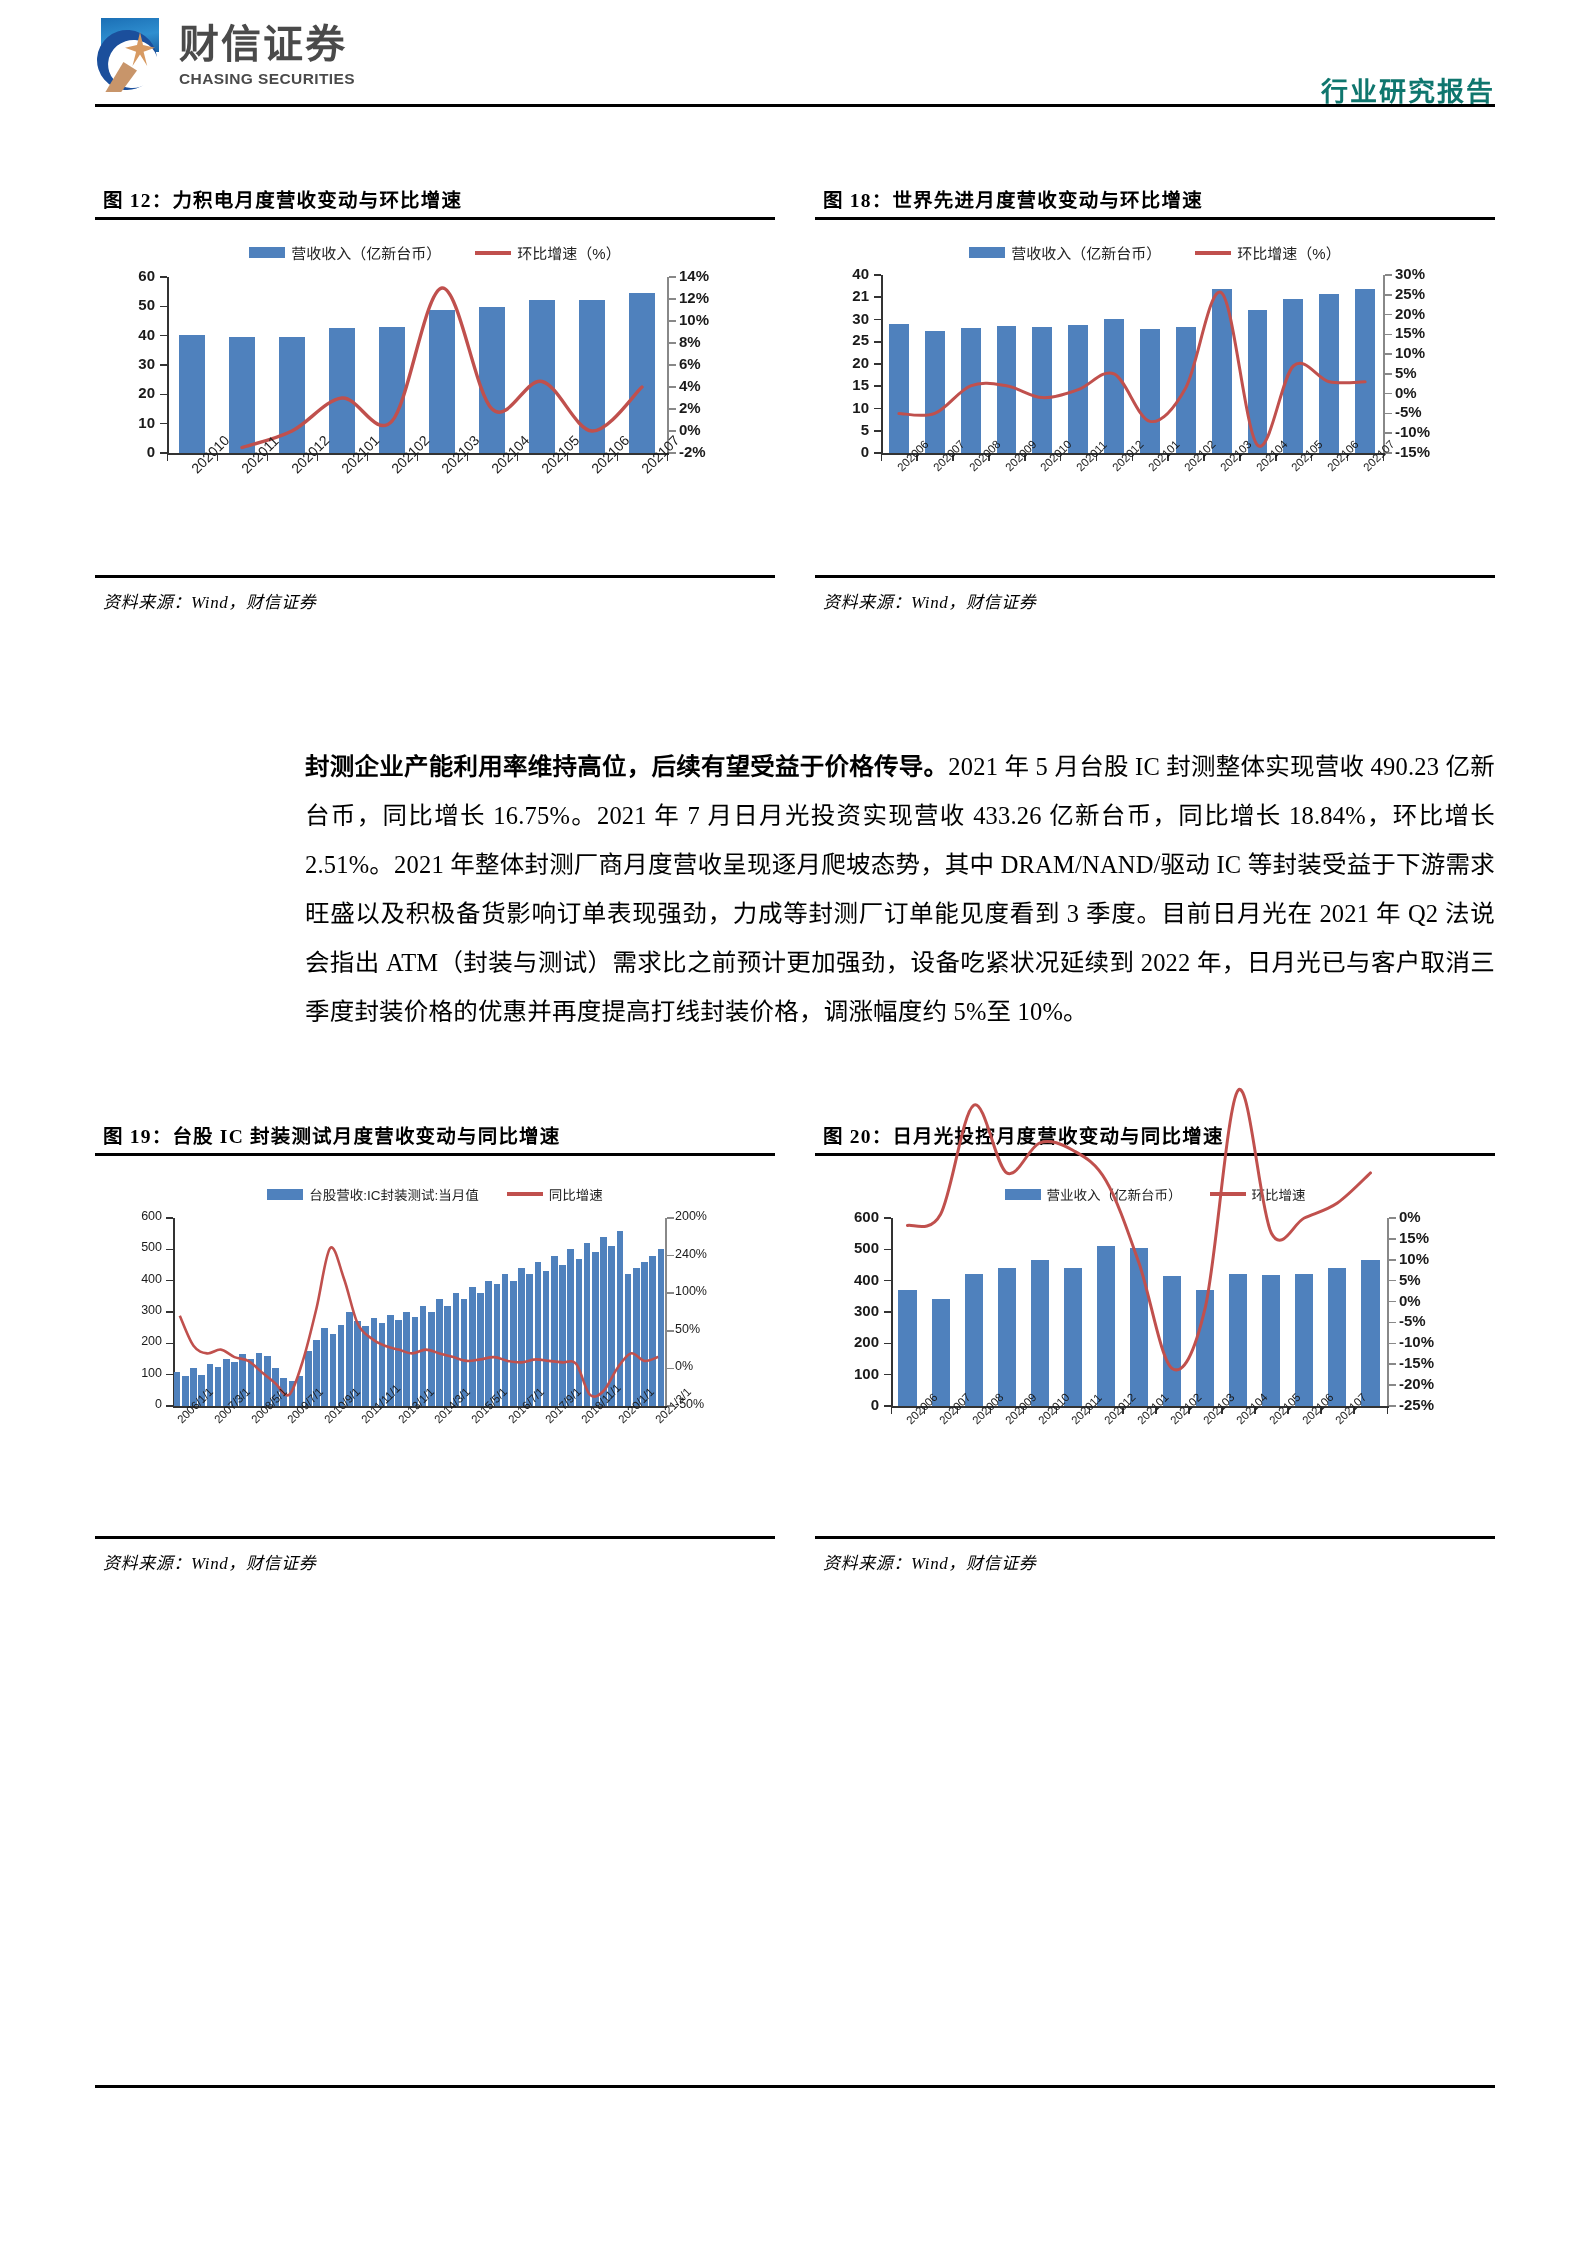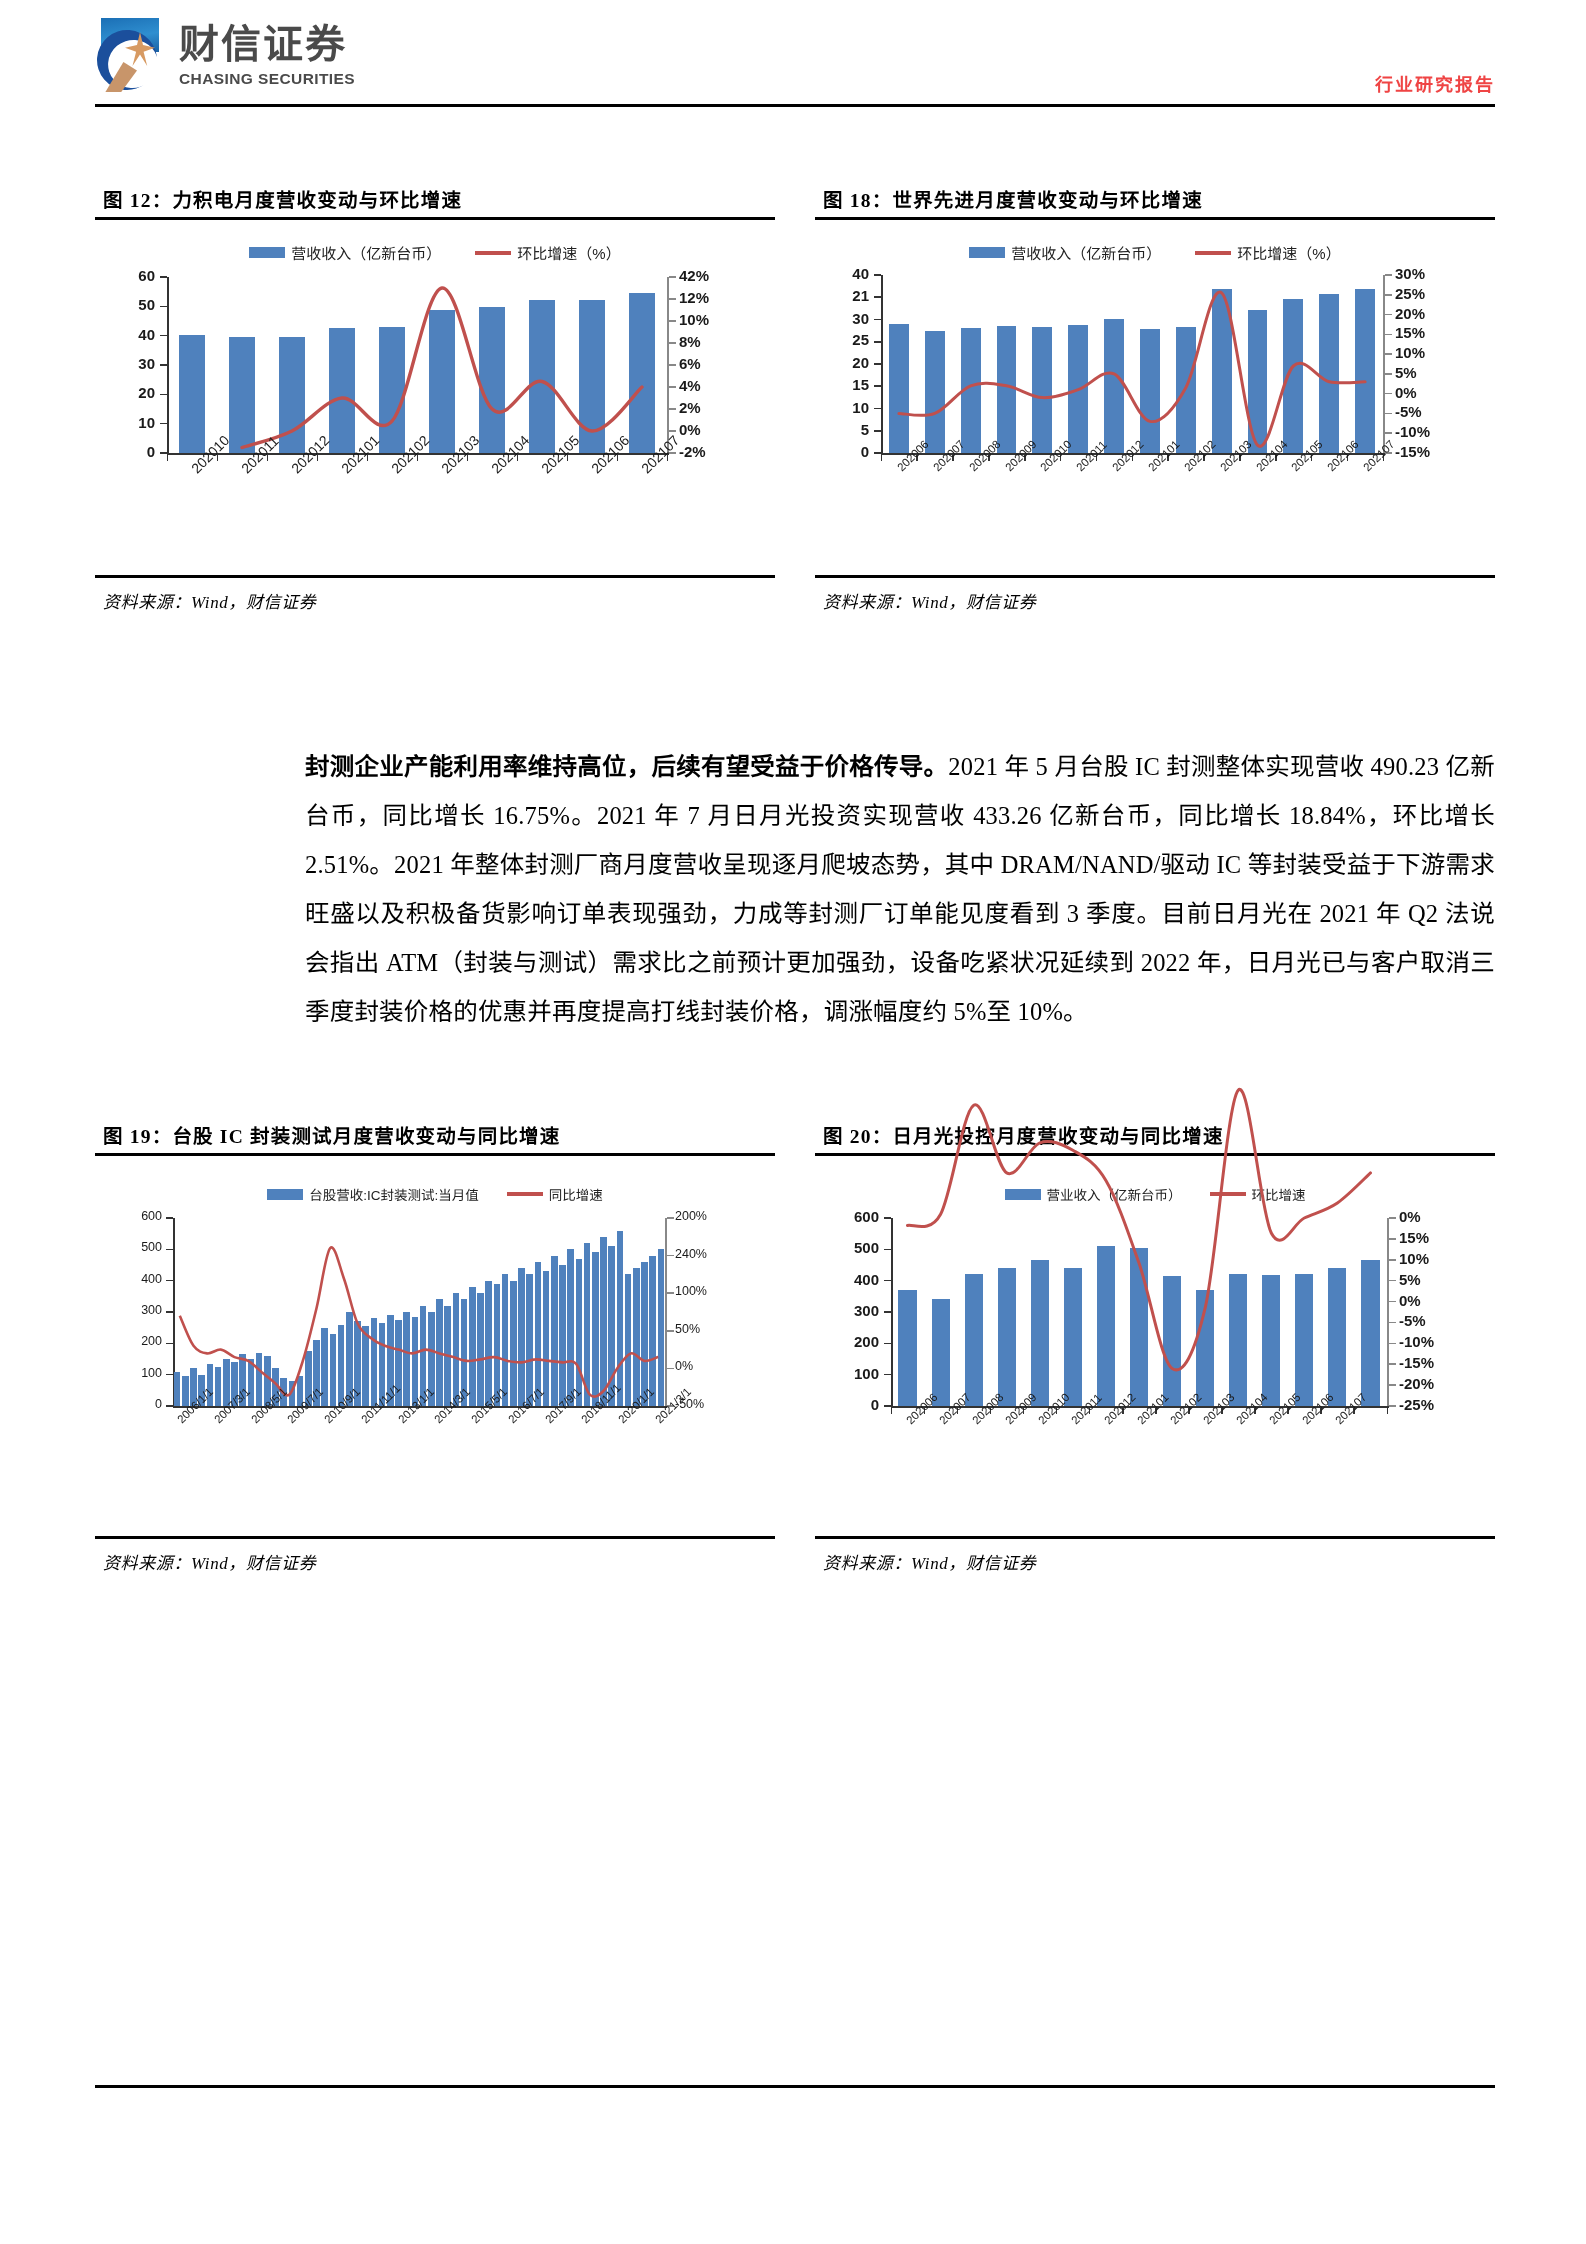--- a/index.html
+++ b/index.html
@@ -99,23 +99,23 @@
     font-size: 15.5px;
     letter-spacing: 0.4px;
     color: #4a4a4a;
     margin-top: 7px;
   }
   .header-right {
     position: absolute;
     right: 0; top: 52px;
     font-family: "Liberation Serif", serif;
     font-weight: bold;
-    font-size: 18px;
+    font-size: 27px;
     letter-spacing: 2px;
-    color: #ef4444;
+    color: #0f766e;
   }
   .header-rule {
     position: absolute;
     left: 95px; top: 104px;
     width: 1400px;
     height: 3px;
     background: #000;
   }
 
   
@@ -318,21 +318,21 @@
           <div class="axis-label" style="left:584px; top:114px;">4%</div>
           <div class="tick" style="left:574px; top:101.2px; background:#888;"></div>
           <div class="axis-label" style="left:584px; top:92px;">6%</div>
           <div class="tick" style="left:574px; top:79.2px; background:#888;"></div>
           <div class="axis-label" style="left:584px; top:70px;">8%</div>
           <div class="tick" style="left:574px; top:57.2px; background:#888;"></div>
           <div class="axis-label" style="left:584px; top:48px;">10%</div>
           <div class="tick" style="left:574px; top:35.2px; background:#888;"></div>
           <div class="axis-label" style="left:584px; top:26px;">12%</div>
           <div class="tick" style="left:574px; top:13.2px; background:#888;"></div>
-          <div class="axis-label" style="left:584px; top:4px;">42%</div>
+          <div class="axis-label" style="left:584px; top:4px;">14%</div>
           <div class="bar" style="left:84px; top:71.78666666666668px; width:26px; height:118.21333333333332px;"></div>
           <div class="bar" style="left:134px; top:73.54666666666665px; width:26px; height:116.45333333333335px;"></div>
           <div class="bar" style="left:184px; top:73.54666666666665px; width:26px; height:116.45333333333335px;"></div>
           <div class="bar" style="left:234px; top:65.33333333333333px; width:26px; height:124.66666666666667px;"></div>
           <div class="bar" style="left:284px; top:63.86666666666666px; width:26px; height:126.13333333333334px;"></div>
           <div class="bar" style="left:334px; top:47.14666666666665px; width:26px; height:142.85333333333335px;"></div>
           <div class="bar" style="left:384px; top:43.920000000000016px; width:26px; height:146.07999999999998px;"></div>
           <div class="bar" style="left:434px; top:36.879999999999995px; width:26px; height:153.12px;"></div>
           <div class="bar" style="left:484px; top:37.17333333333332px; width:26px; height:152.82666666666668px;"></div>
           <div class="bar" style="left:534px; top:30.133333333333326px; width:26px; height:159.86666666666667px;"></div>

